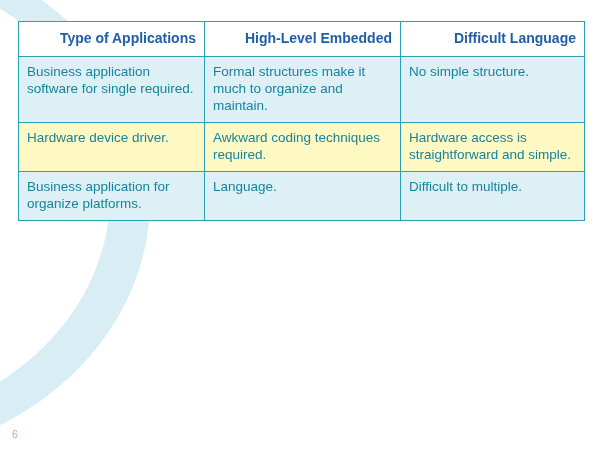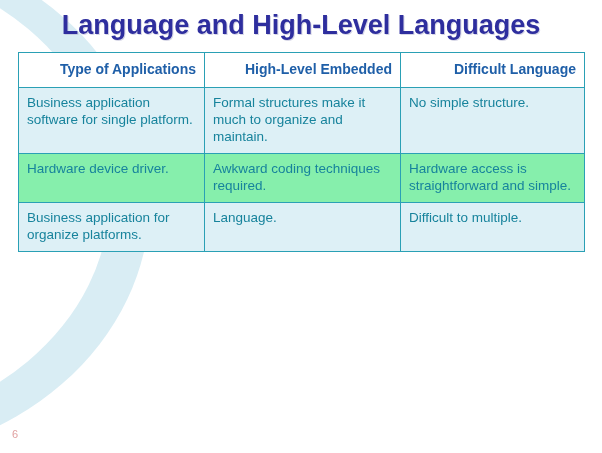--- a/index.html
+++ b/index.html
@@ -86,21 +86,21 @@
     font-size: 14px;
     margin-left: 36px;
   }
   table.cmp td {
     color: #17839c;
   }
   tr.shade td {
     background: #ddf0f6;
   }
   tr.plain td {
-    background: #86efac;
+    background: #fef9c3;
   }
   col.c1 { width: 186px; }
   col.c2 { width: 196px; }
   col.c3 { width: 184px; }
 
   .page-num {
     position: absolute;
     left: 12px;
     bottom: 13px;
     color: #e0a0a0;
@@ -120,40 +120,39 @@
 </style>
 </head>
 <body>
 
 <div class="left-arc"></div>
 <div class="left-arc-inner"></div>
 
 <div class="slide">
 
   <div class="title">
-    <span class="line">Language and High-Level Languages</span>
   </div>
 
   <div class="table-wrap">
     <table class="cmp">
       <colgroup>
         <col class="c1">
           <col class="c2">
           <col class="c3">
       </colgroup>
       <thead>
         <tr>
           <th>Type of Applications</th>
           <th>High-Level Embedded</th>
           <th>Difficult Language</th>
         </tr>
       </thead>
       <tbody>
         <tr class="shade">
-          <td>Business application software for single platform.</td>
+          <td>Business application software for single required.</td>
           <td>Formal structures make it much to organize and maintain.</td>
           <td>No simple structure.</td>
         </tr>
         <tr class="plain">
           <td>Hardware device driver.</td>
           <td>Awkward coding techniques required.</td>
           <td>Hardware access is straightforward and simple.</td>
         </tr>
         <tr class="shade">
           <td>Business application for organize platforms.</td>

